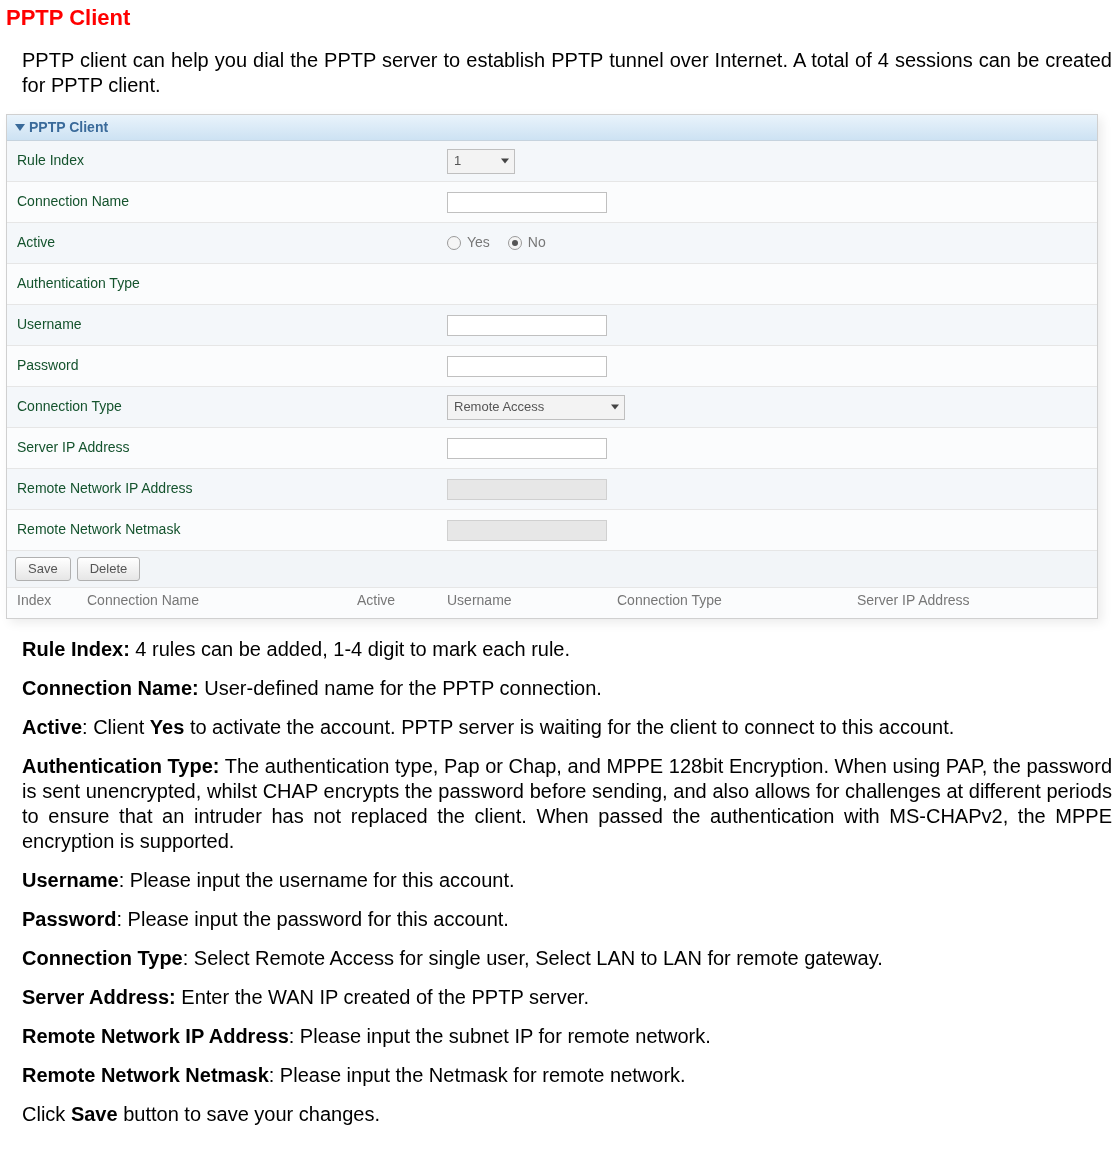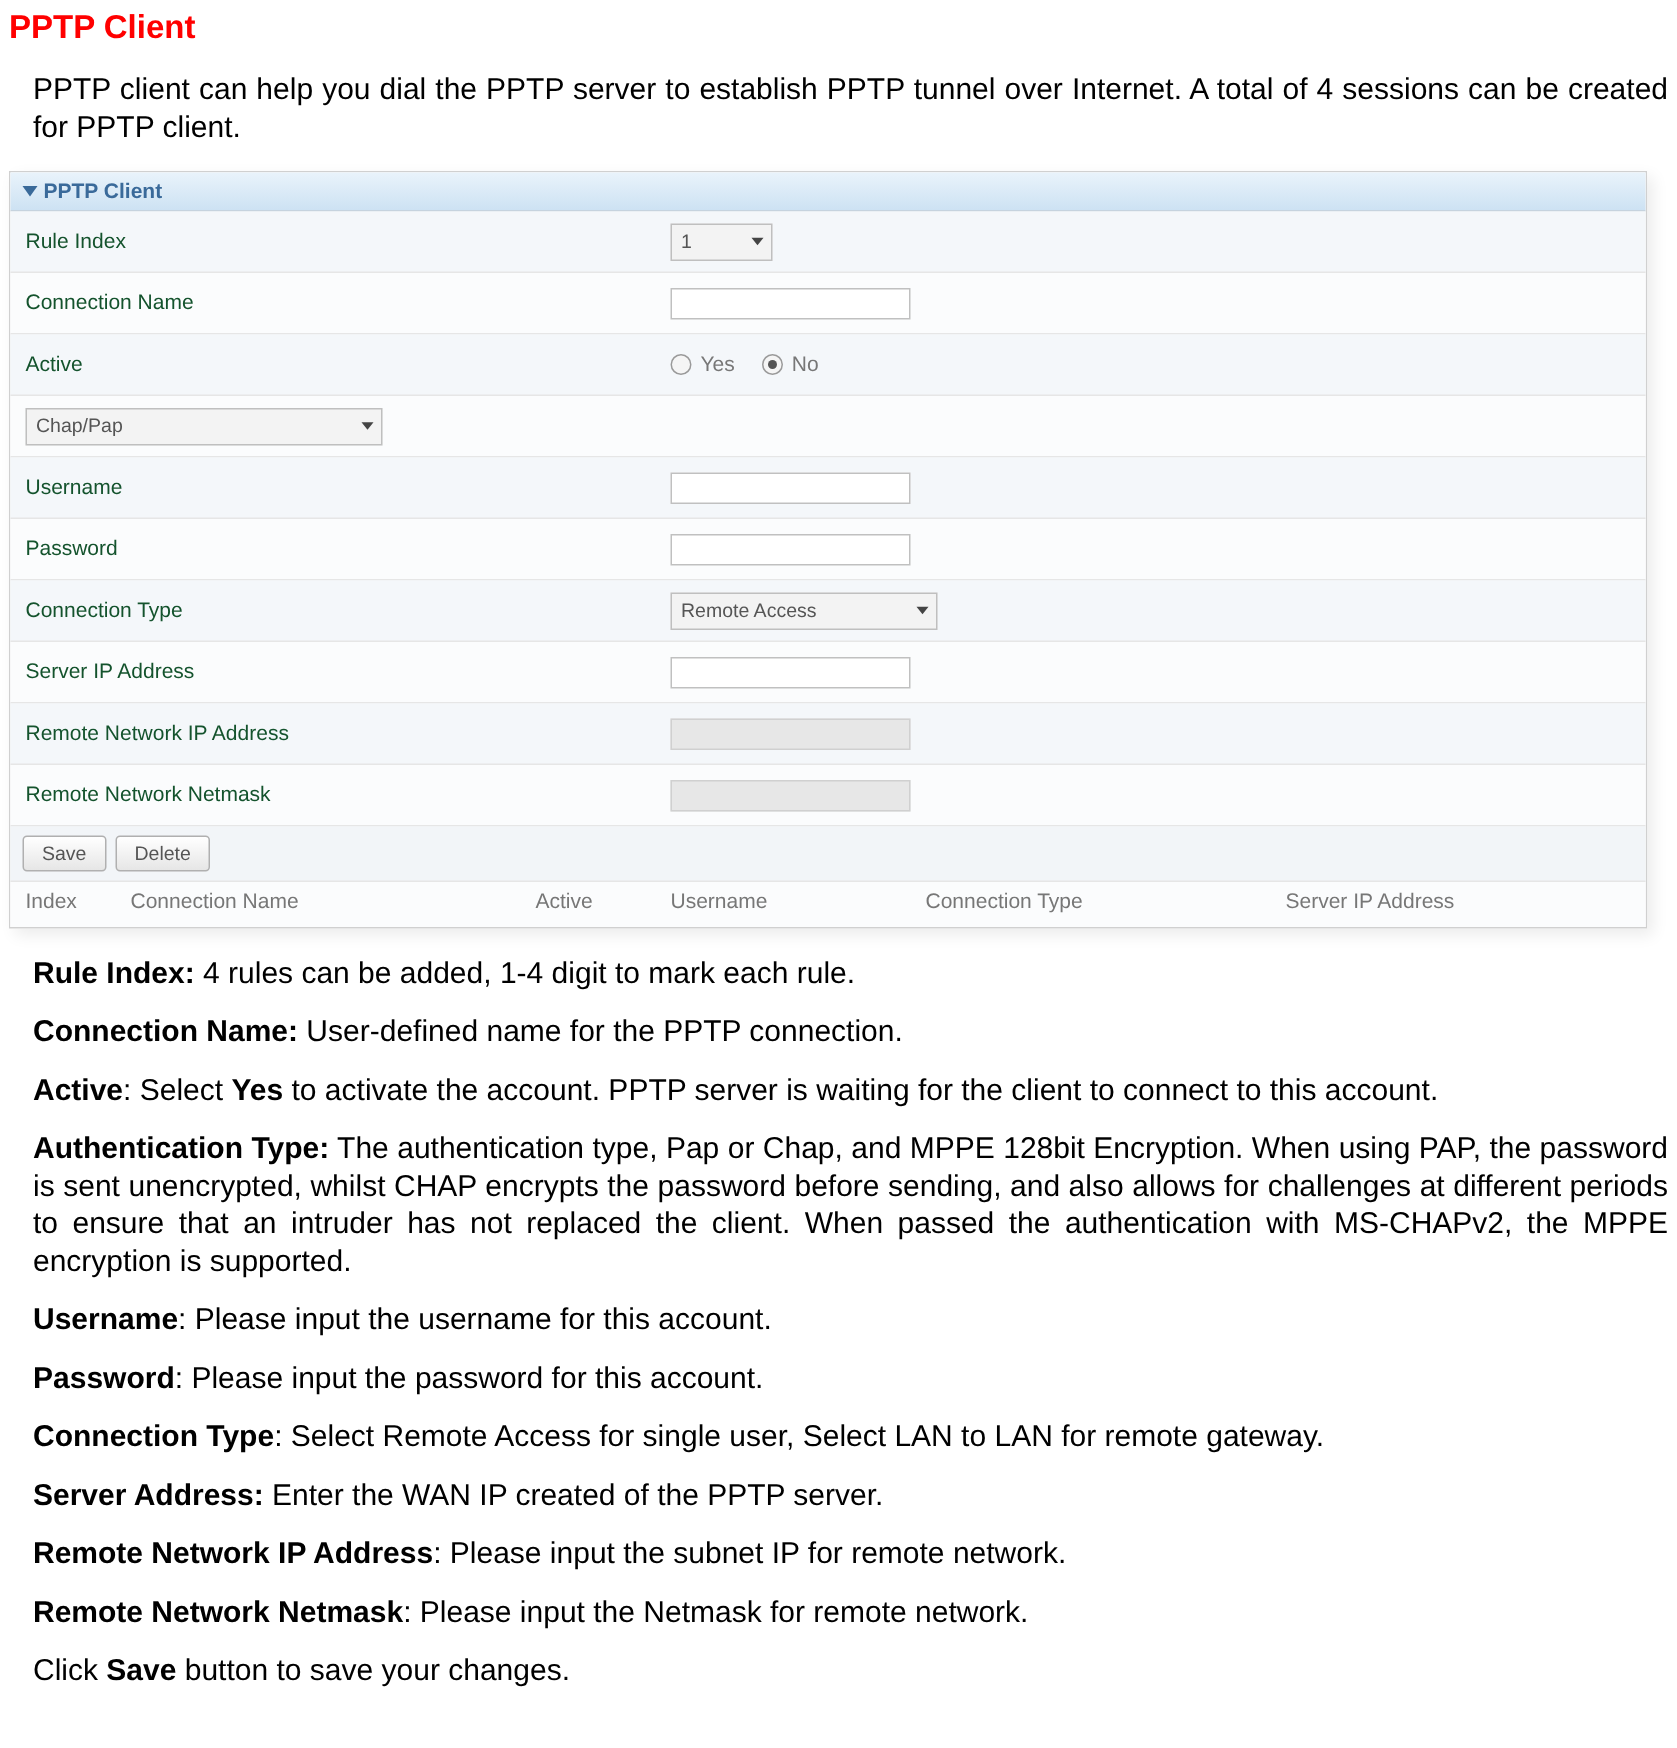--- a/index.html
+++ b/index.html
@@ -200,26 +200,21 @@
         <span>Yes</span>
         <span style="width:6px"></span>
         <span class="radio">
             <span class="dot"></span>
           </span>
         <span>No</span>
       </div>
     </div>
 
     <div class="form-row">
-      <div class="ctl">
-        <div class="sel w240">
-          <span>Chap/Pap</span>
-          <span class="caret"></span>
-        </div>
-      </div>
+      <div class="lbl">Authentication Type</div>
     </div>
 
     <div class="form-row">
       <div class="lbl">Username</div>
       <div class="ctl">
           <div class="txt"></div>
         </div>
     </div>
 
     <div class="form-row">
@@ -278,21 +273,21 @@
 
 <p class="doc-p">
   <b>Rule Index:</b><span> 4 rules can be added, 1-4 digit to mark each rule.</span>
 </p>
 
 <p class="doc-p">
   <b>Connection Name:</b><span> User-defined name for the PPTP connection.</span>
 </p>
 
 <p class="doc-p">
-  <b>Active</b><span>: Select </span><b>Yes</b><span> to activate the account. PPTP server is waiting for the client to connect to this account.</span>
+  <b>Active</b><span>: Client </span><b>Yes</b><span> to activate the account. PPTP server is waiting for the client to connect to this account.</span>
 </p>
 
 <p class="doc-p">
   <b>Authentication Type:</b><span> The authentication type, Pap or Chap, and MPPE 128bit Encryption. When using PAP, the password is sent unencrypted, whilst CHAP encrypts the password before sending, and also allows for challenges at different periods to ensure that an intruder has not replaced the client. When passed the authentication with MS-CHAPv2, the MPPE encryption is supported.</span>
 </p>
 
 <p class="doc-p">
   <b>Username</b><span>: Please input the username for this account.</span>
 </p>
 

